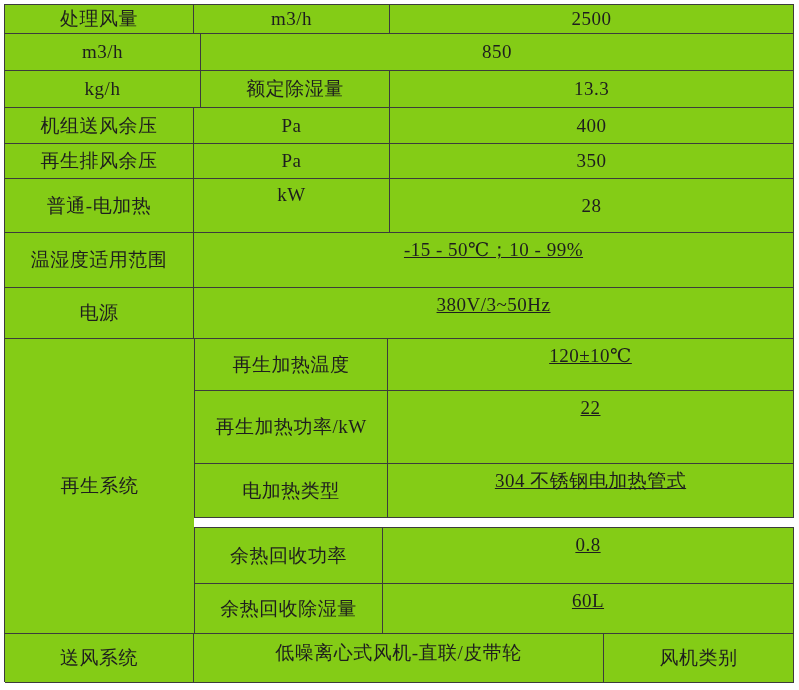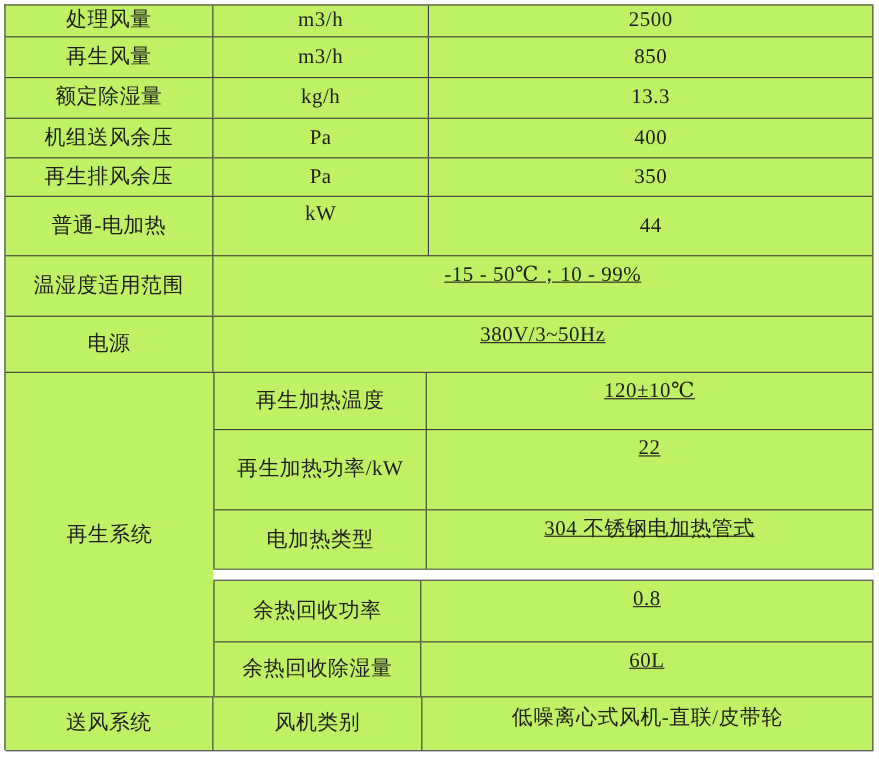--- a/index.html
+++ b/index.html
@@ -15,21 +15,21 @@
     color:var(--txt);
     overflow:hidden;
   }
   .tbl{
     position:absolute;
     left:4px;top:4px;
     width:790px;height:678px;
     box-sizing:border-box;
     border-top:1px solid var(--bc);
     border-left:1px solid var(--bc);
-    background:#bef264;
+    background:#84cc16;
   }
   .row{display:flex;box-sizing:border-box;border-bottom:1px solid var(--bc);}
   .cell{
     display:flex;align-items:center;justify-content:center;
     box-sizing:border-box;text-align:center;
     letter-spacing:0.5px;
     line-height:1.15;
   }
   .c1{width:189px;border-right:1px solid var(--bc);}
   .c2{width:196px;border-right:1px solid var(--bc);}
@@ -64,47 +64,46 @@
 
 <div class="tbl">
 
   <div class="row h29">
     <div class="cell c1">处理风量</div>
     <div class="cell c2">m3/h</div>
     <div class="cell c3">2500</div>
   </div>
 
   <div class="row h37">
-    <div class="cell c1">再生风量</div>
     <div class="cell c2">m3/h</div>
     <div class="cell c3">850</div>
   </div>
 
   <div class="row h37">
+    <div class="cell c2">kg/h</div>
     <div class="cell c1">额定除湿量</div>
-    <div class="cell c2">kg/h</div>
     <div class="cell c3">13.3</div>
   </div>
 
   <div class="row h36">
     <div class="cell c1">机组送风余压</div>
     <div class="cell c2">Pa</div>
     <div class="cell c3">400</div>
   </div>
 
   <div class="row h35">
     <div class="cell c1">再生排风余压</div>
     <div class="cell c2">Pa</div>
     <div class="cell c3">350</div>
   </div>
 
   <div class="row h54">
     <div class="cell c1">普通-电加热</div>
     <div class="cell c2 vtop5">kW</div>
-    <div class="cell c3">44</div>
+    <div class="cell c3">28</div>
   </div>
 
   <div class="row h55">
     <div class="cell c1">温湿度适用范围</div>
     <div class="cell cm vtop">-15 - 50℃；10 - 99%</div>
   </div>
 
   <div class="row h51">
     <div class="cell c1">电源</div>
     <div class="cell cm vtop">380V/3~50Hz</div>
@@ -139,17 +138,17 @@
       <div class="srow low h50">
         <div class="cell sc2">余热回收除湿量</div>
         <div class="cell sc3 vtop">60L</div>
       </div>
 
     </div>
   </div>
 
   <div class="row h49">
     <div class="cell c1">送风系统</div>
+    <div class="cell c3 vtop8">低噪离心式风机-直联/皮带轮</div>
     <div class="cell c2b">风机类别</div>
-    <div class="cell c3 vtop8">低噪离心式风机-直联/皮带轮</div>
   </div>
 
 </div>
 
 </body></html>

